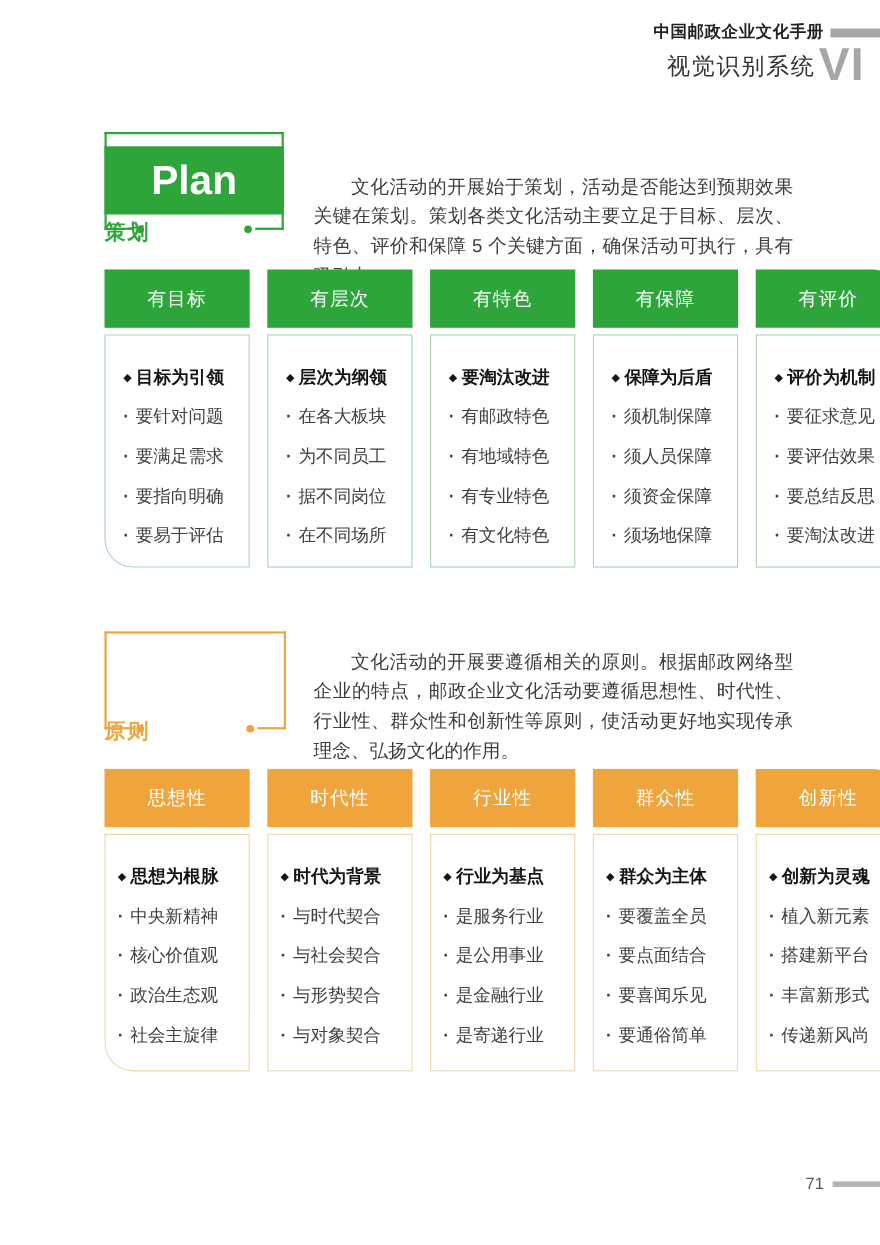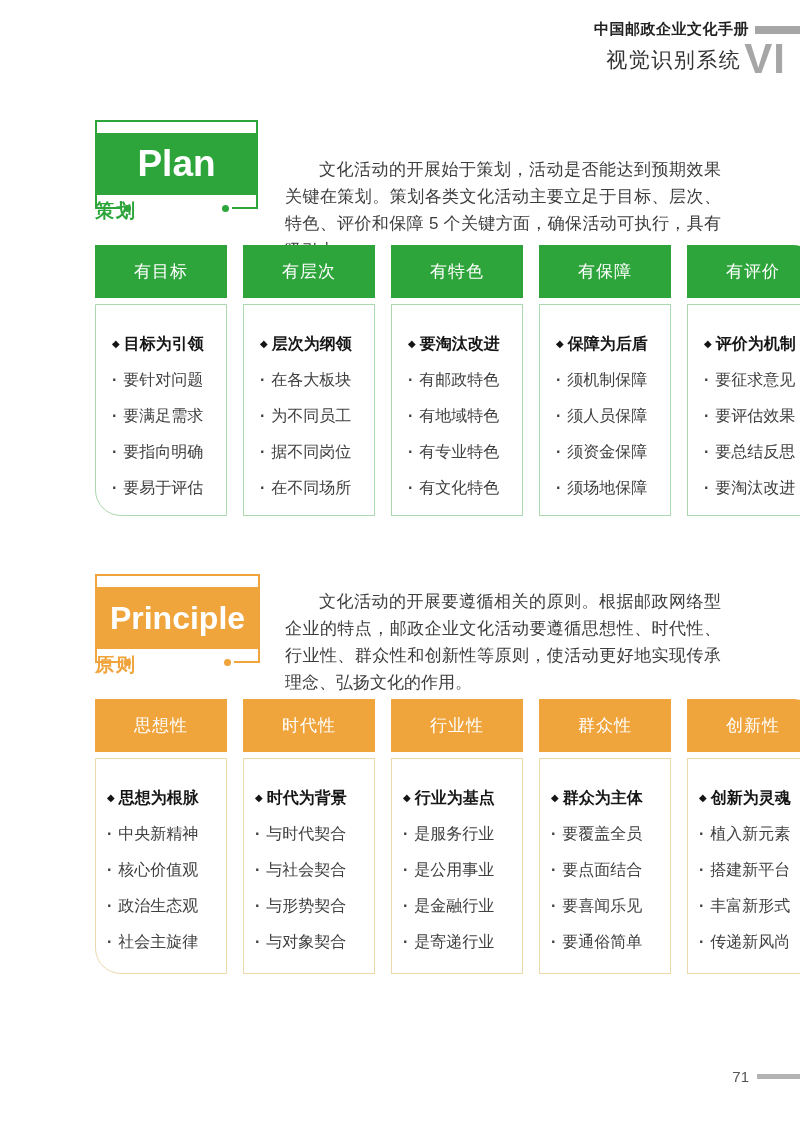--- a/index.html
+++ b/index.html
@@ -145,21 +145,20 @@
       </div>
     </div>
   </div>
 
   <div class="badge principle">
     <span class="line-top"></span>
     <span class="corner l"></span>
     <span class="corner r"></span>
     <span class="dot l"></span>
     <span class="dot r"></span>
-    <div class="bar" style="font-size:32px;">Principle</div>
     <div class="zh">原则</div>
   </div>
 
   <p class="intro p2">文化活动的开展要遵循相关的原则。根据邮政网络型企业的特点，邮政企业文化活动要遵循思想性、时代性、行业性、群众性和创新性等原则，使活动更好地实现传承理念、弘扬文化的作用。</p>
 
   <div class="grid t2">
     <div class="gcol">
       <div class="ghead">思想性</div>
       <div class="gbody">
         <div class="lead-row"><span class="b-lead">◆</span><span>思想为根脉</span></div>

